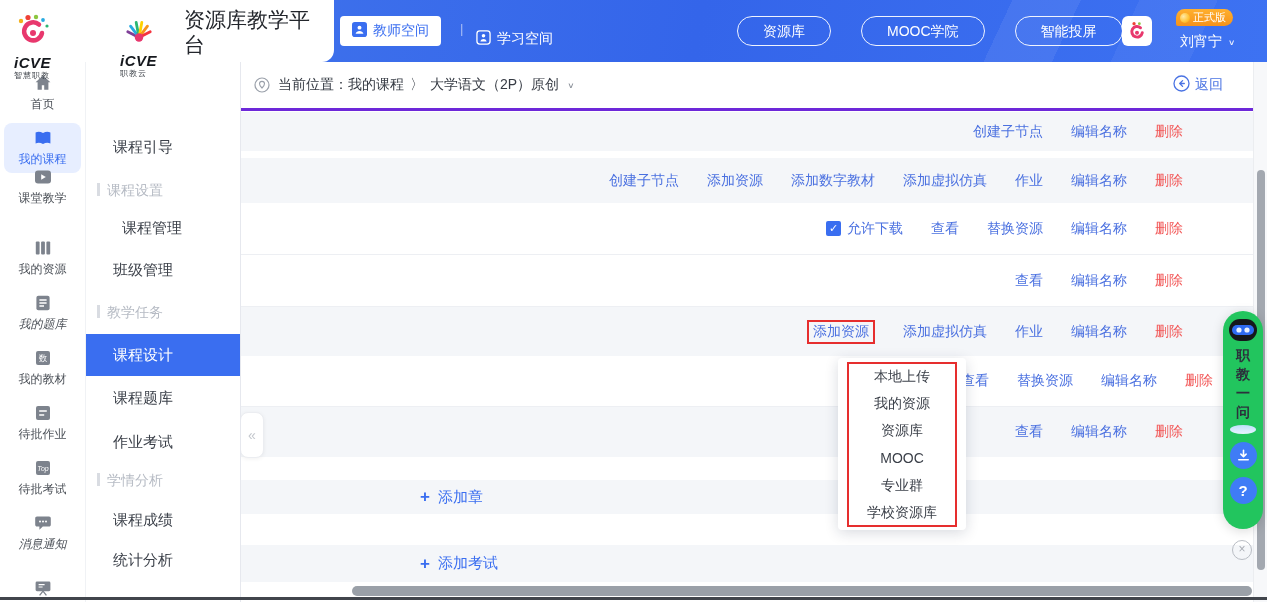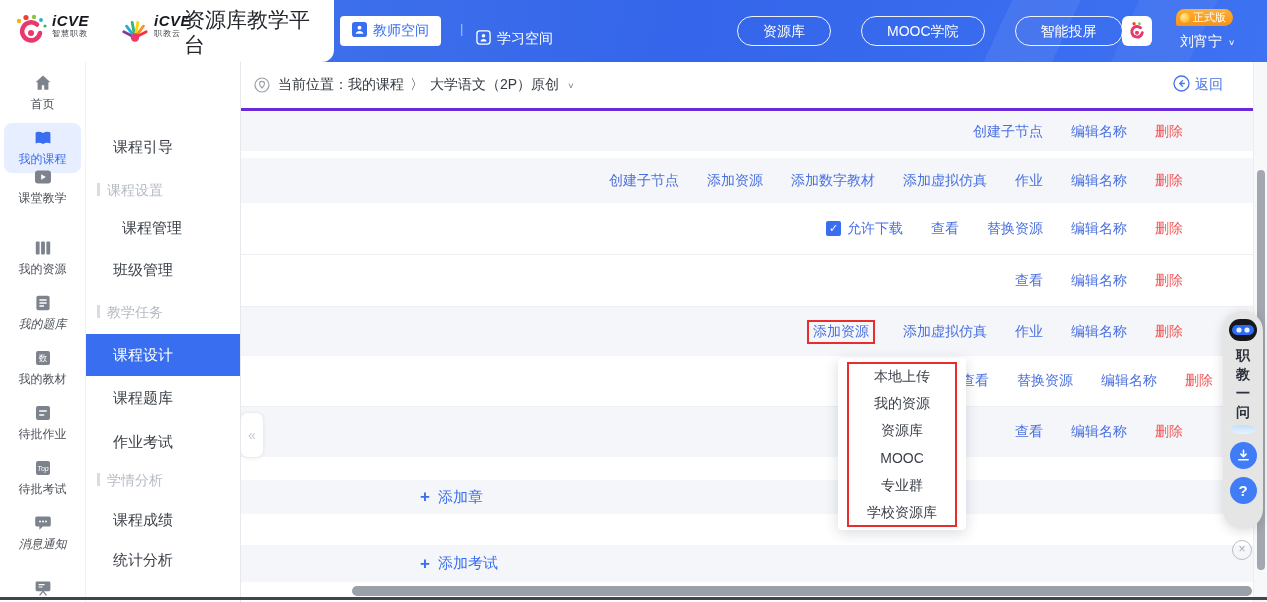--- a/index.html
+++ b/index.html
@@ -6,21 +6,21 @@
   body{font-family:"Liberation Sans","DejaVu Sans",sans-serif;}
   #page{position:relative;width:1267px;height:602px;background:#fff;overflow:hidden;}
 
   
   .header{position:absolute;left:0;top:0;width:1267px;height:62px;
     background:linear-gradient(100deg,#4478ec,#3465ea 55%,#3d72f2);z-index:20;}
   .header:after{content:"";position:absolute;right:0;top:0;width:460px;height:62px;pointer-events:none;
     background:linear-gradient(115deg,transparent 42%,rgba(255,255,255,.07) 42%,rgba(255,255,255,.07) 56%,transparent 56%),
                linear-gradient(115deg,transparent 68%,rgba(255,255,255,.05) 68%,rgba(255,255,255,.05) 84%,transparent 84%);}
   .logo-panel{position:absolute;left:0;top:0;width:334px;height:62px;background:#fff;border-radius:0 0 12px 0;z-index:2;}
-  .logo{position:absolute;top:13px;display:flex;align-items:flex-start;gap:4px;}
+  .logo{position:absolute;top:13px;display:flex;align-items:center;gap:4px;flex-direction:column;}
   .logo1{left:14px;}
   .logo2{left:120px;}
   .logo-txt{display:flex;flex-direction:column;line-height:1;}
   .logo-txt b{font-size:15px;color:#15181d;font-style:italic;letter-spacing:.5px;}
   .logo-txt i{font-style:normal;font-size:8px;color:#3a3f46;letter-spacing:1px;margin-top:2px;}
   .app-title{position:absolute;left:184px;top:7px;width:6.3em;font-size:21px;line-height:25px;color:#23262c;z-index:3;}
   .nav-btn{position:absolute;top:16px;height:30px;display:flex;align-items:center;gap:6px;font-size:14px;z-index:3;cursor:pointer;}
   .nav-teacher{left:340px;background:#fff;color:#3a6ef0;border-radius:4px;padding:0 12px;}
   .nav-divider{position:absolute;left:460px;top:21px;color:rgba(255,255,255,.55);font-size:13px;z-index:3;}
   .nav-student{left:476px;color:#fff;margin-top:8px;}
@@ -83,21 +83,21 @@
   .plus{font-size:17px;font-weight:bold;}
 
   
   .dropdown{position:absolute;left:598px;top:296px;width:128px;height:172px;background:#fff;border-radius:4px;
     box-shadow:0 3px 14px rgba(20,30,60,.16);z-index:9;}
   .dd-items{position:absolute;left:0;top:6px;right:0;bottom:6px;display:flex;flex-direction:column;justify-content:space-between;}
   .dd-item{height:24px;line-height:24px;text-align:center;font-size:14px;color:#3a3f48;cursor:pointer;}
   .dd-redbox{position:absolute;left:9px;top:4px;width:106px;height:161px;border:2px solid #e62e2e;pointer-events:none;z-index:2;}
 
   
-  .float-widget{position:absolute;left:1223px;top:311px;width:40px;height:218px;background:#e5e5e5;border-radius:20px;
+  .float-widget{position:absolute;left:1223px;top:311px;width:40px;height:218px;background:#22c55e;border-radius:20px;
     box-shadow:0 2px 12px rgba(0,0,0,.15);display:flex;flex-direction:column;align-items:center;z-index:15;}
   .robot{margin-top:6px;display:flex;}
   .vlabel{width:16px;font-size:14px;font-weight:bold;color:#2c313c;line-height:19px;text-align:center;margin-top:3px;word-break:break-all;}
   .cloud{width:26px;height:9px;border-radius:50%;background:linear-gradient(#bfe0fb,#e8f4ff);margin-top:3px;}
   .wbtn{width:27px;height:27px;border-radius:50%;background:#3f7cf6;color:#fff;display:flex;align-items:center;
     justify-content:center;margin-top:8px;font-size:15px;font-weight:bold;cursor:pointer;}
   .wclose{position:absolute;left:1232px;top:540px;width:18px;height:18px;border:1px solid #b9bdc4;border-radius:50%;
     color:#a9adb4;font-size:12px;line-height:16px;text-align:center;z-index:15;cursor:pointer;}
 
   

